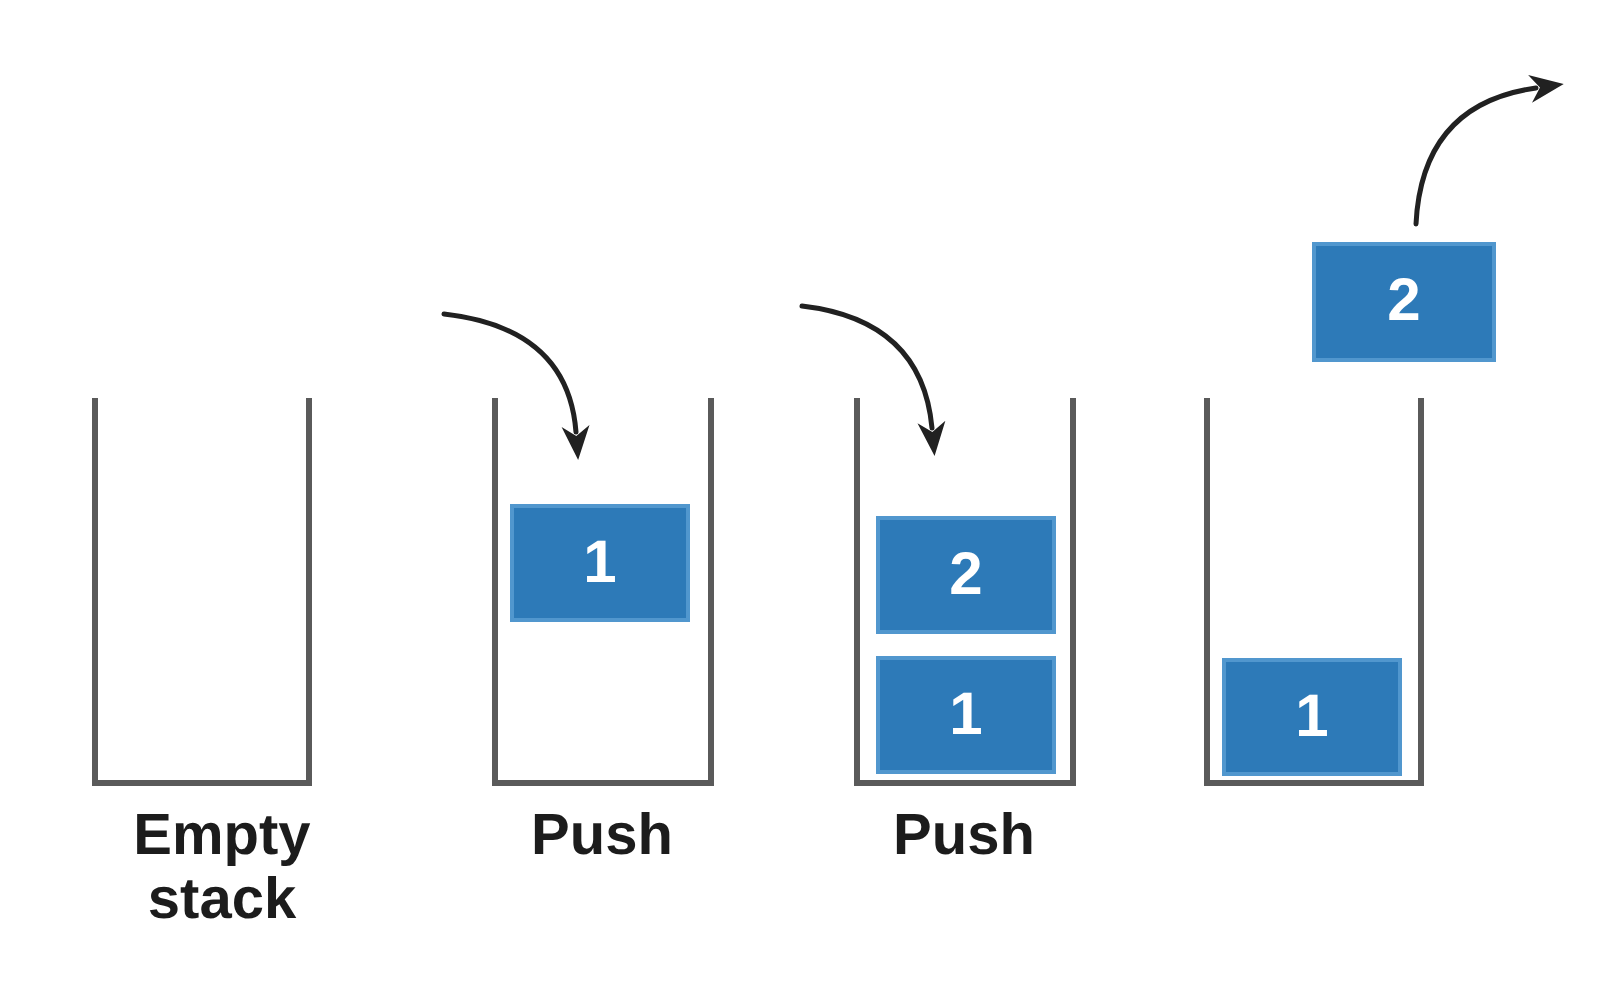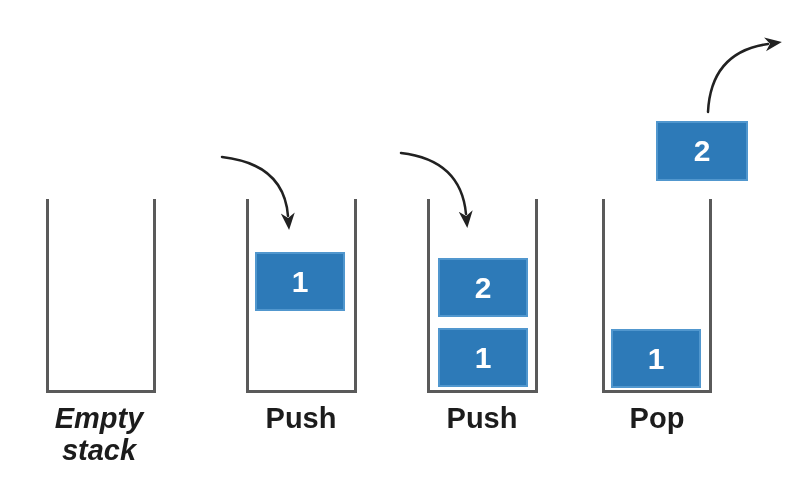--- a/index.html
+++ b/index.html
@@ -41,21 +41,21 @@
   .sbox.b-s3-2{left:438px;top:258px;}
   .sbox.b-s3-1{left:438px;top:328px;}
   .sbox.b-s4-1{left:611px;top:329px;}
   .sbox.b-pop-2{left:656px;top:121px;width:92px;height:60px;}
   .slabel{
     position:absolute;top:402px;width:120px;
     text-align:center;
     font-size:29px;font-weight:700;line-height:32px;
     color:var(--label-text);
   }
-  .slabel.l1{left:39px;font-style:italic;}
+  .slabel.l1{left:51px;}
   .slabel.l2{left:241px;}
   .slabel.l3{left:422px;}
   .slabel.l4{left:597px;}
 </style>
 </head>
 <body>
 
 <div class="canvas">
 
   <svg class="arrow-layer" width="809" height="493" viewBox="0 0 809 493">
@@ -87,15 +87,14 @@
   </div>
   <div class="slabel l3">Push</div>
 
   <div class="stack-u s4"></div>
   <div class="sbox b-s4-1">
     <span>1</span>
   </div>
   <div class="sbox b-pop-2">
     <span>2</span>
   </div>
-  <div class="slabel l4">Pop</div>
 
 </div>
 
 </body></html>

